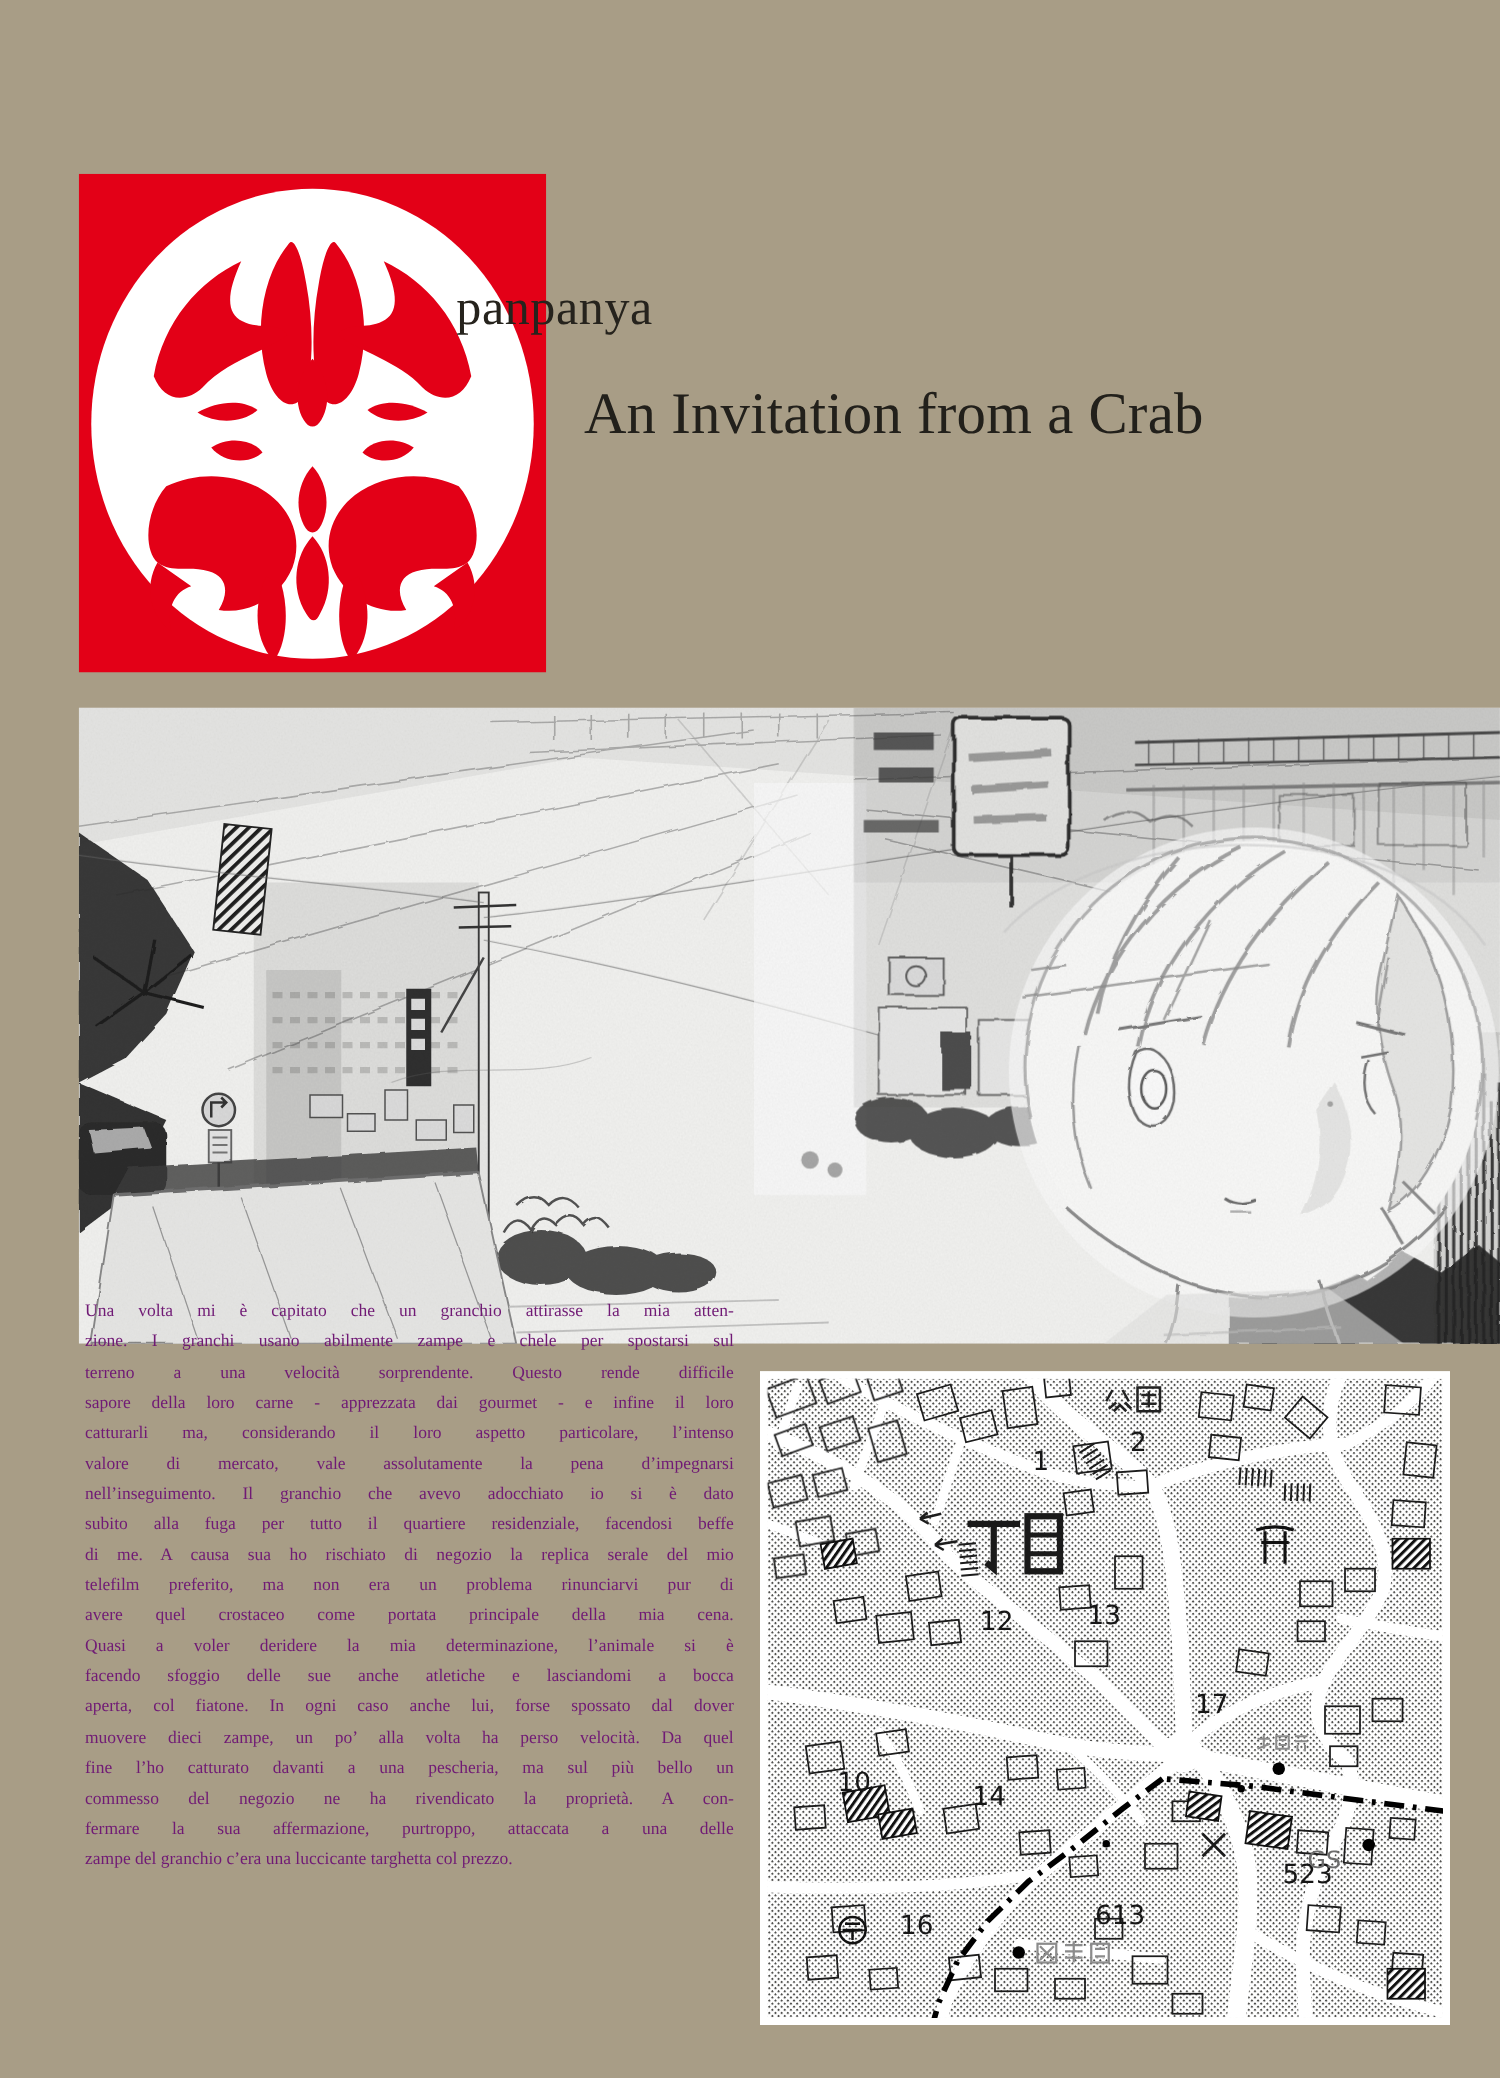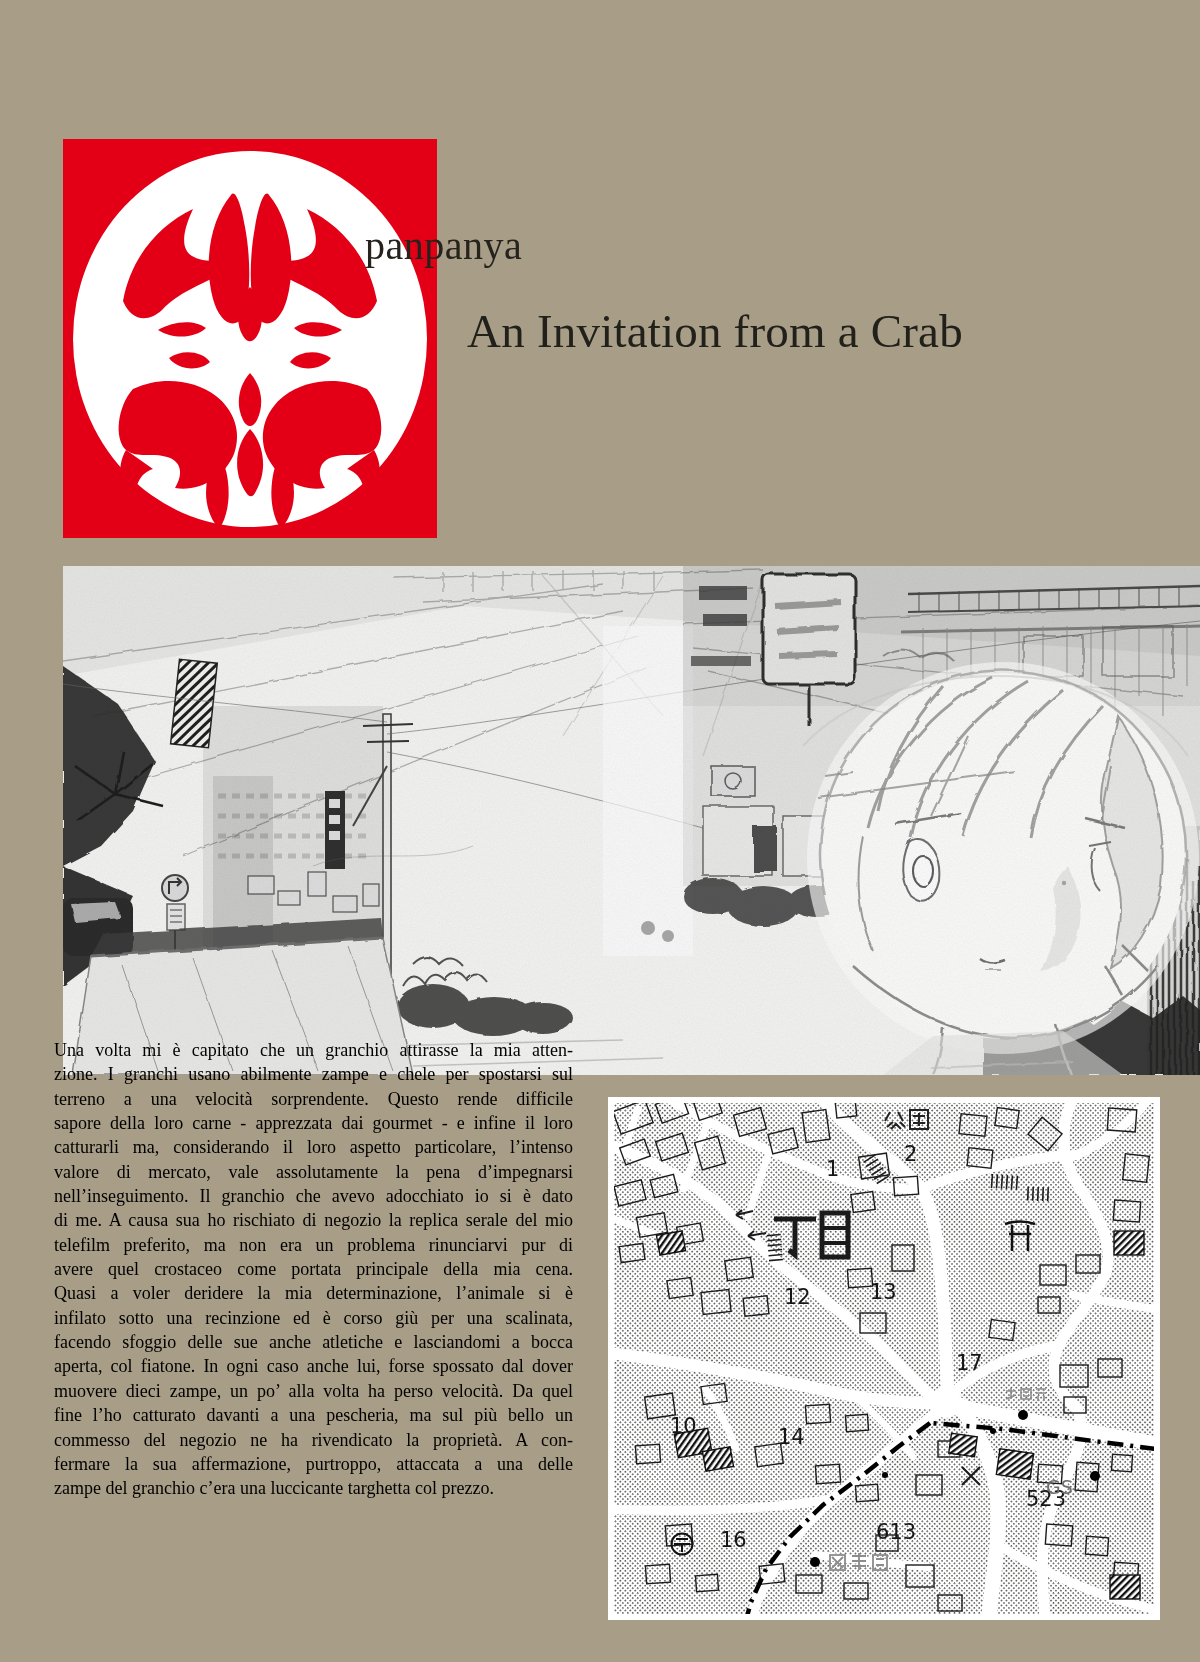--- a/index.html
+++ b/index.html
@@ -22,22 +22,22 @@
   .book-title{
     position:absolute;left:315px;top:304px;width:800px;
     text-align:center;margin:0;font-weight:normal;
     font-size:47px;color:#22201b;letter-spacing:.2px;
   }
   .illustration{
     position:absolute;left:63px;top:566px;width:1137px;height:509px;
   }
   .illustration svg{display:block;width:100%;height:100%;}
   .story{
-    position:absolute;left:54px;top:1038px;width:519px;
-    font-size:18px;line-height:24.35px;color:#000000;
+    position:absolute;left:68px;top:1038px;width:519px;
+    font-size:14px;line-height:24.35px;color:#701a75;
   }
   .story .ln{
     text-align:justify;text-align-last:justify;
     white-space:normal;height:24.35px;overflow:visible;
   }
   .story .ln.last{text-align-last:left;}
   .map-box{
     position:absolute;left:608px;top:1097px;width:552px;height:523px;
     background:#fff;
   }
@@ -336,25 +336,25 @@
   </div>
 
   <div class="story">
     <div class="ln">Una volta mi è capitato che un granchio attirasse la mia atten-</div>
     <div class="ln">zione. I granchi usano abilmente zampe e chele per spostarsi sul</div>
     <div class="ln">terreno a una velocità sorprendente. Questo rende difficile</div>
     <div class="ln">sapore della loro carne - apprezzata dai gourmet - e infine il loro</div>
     <div class="ln">catturarli ma, considerando il loro aspetto particolare, l’intenso</div>
     <div class="ln">valore di mercato, vale assolutamente la pena d’impegnarsi</div>
     <div class="ln">nell’inseguimento. Il granchio che avevo adocchiato io si è dato</div>
+    <div class="ln">subito alla fuga per tutto il quartiere residenziale, facendosi beffe</div>
     <div class="ln">di me. A causa sua ho rischiato di negozio la replica serale del mio</div>
     <div class="ln">telefilm preferito, ma non era un problema rinunciarvi pur di</div>
     <div class="ln">avere quel crostaceo come portata principale della mia cena.</div>
     <div class="ln">Quasi a voler deridere la mia determinazione, l’animale si è</div>
-    <div class="ln">infilato sotto una recinzione ed è corso giù per una scalinata,</div>
     <div class="ln">facendo sfoggio delle sue anche atletiche e lasciandomi a bocca</div>
     <div class="ln">aperta, col fiatone. In ogni caso anche lui, forse spossato dal dover</div>
     <div class="ln">muovere dieci zampe, un po’ alla volta ha perso velocità. Da quel</div>
     <div class="ln">fine l’ho catturato davanti a una pescheria, ma sul più bello un</div>
     <div class="ln">commesso del negozio ne ha rivendicato la proprietà. A con-</div>
     <div class="ln">fermare la sua affermazione, purtroppo, attaccata a una delle</div>
     <div class="ln last">zampe del granchio c’era una luccicante targhetta col prezzo.</div>
   </div>
 
   <div class="map-box">

